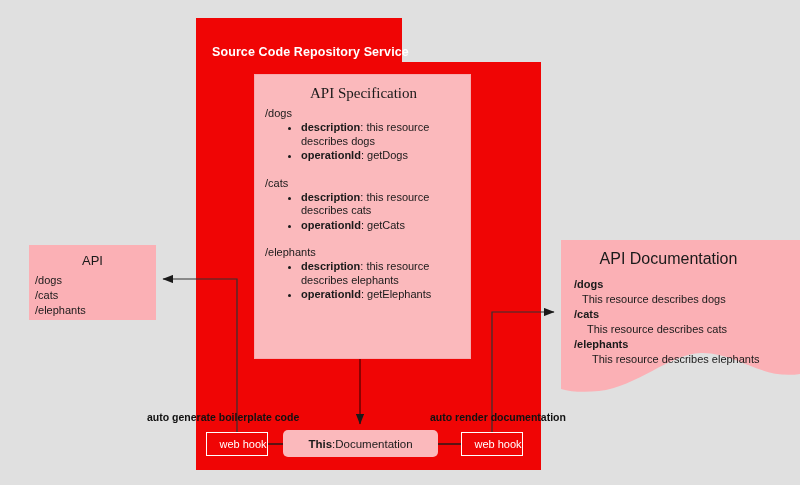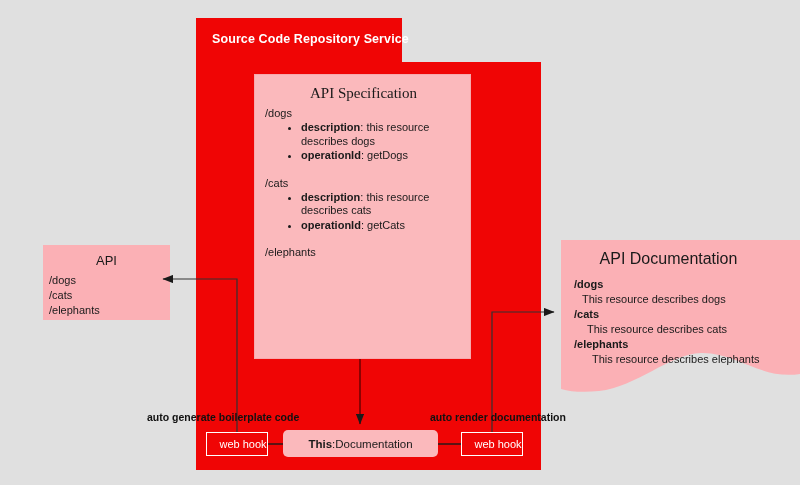--- a/index.html
+++ b/index.html
@@ -27,21 +27,21 @@
     position: absolute;
     left: 196px;
     top: 18px;
     width: 206px;
     height: 45px;
     background: #f00505;
   }
   .repo-header-label {
     position: absolute;
     left: 212px;
-    top: 32px;
+    top: 45px;
     font-size: 12.5px;
     font-weight: bold;
     color: #ffffff;
     letter-spacing: 0.1px;
     white-space: nowrap;
   }
   .repo-body {
     position: absolute;
     left: 196px;
     top: 62px;
@@ -93,21 +93,21 @@
     font-size: 11px;
     color: #1a1a1a;
     line-height: 13.5px;
     margin-bottom: 1px;
   }
   .spec-bullets li b { font-weight: bold; }
 
   
   .api-box {
     position: absolute;
-    left: 43px;
+    left: 29px;
     top: 245px;
     width: 127px;
     height: 75px;
     background: #fbb0b5;
   }
   .api-box-title {
     position: absolute;
     left: 0;
     top: 8px;
     width: 127px;
@@ -231,20 +231,24 @@
         <li><b>operationId</b><span>: </span><span>getDogs</span></li>
       </ul>
 
       <div class="spec-path">/cats</div>
       <ul class="spec-bullets">
         <li><b>description</b><span>: </span><span>this resource describes cats</span></li>
         <li><b>operationId</b><span>: </span><span>getCats</span></li>
       </ul>
 
       <div class="spec-path">/elephants</div>
+      <ul class="spec-bullets">
+        <li><b>description</b><span>: </span><span>this resource describes elephants</span></li>
+        <li><b>operationId</b><span>: </span><span>getElephants</span></li>
+      </ul>
 
     </div>
   </div>
 
   <div class="api-box">
     <div class="api-box-title">API</div>
     <div class="api-box-lines">
       <div>/dogs</div>
       <div>/cats</div>
       <div>/elephants</div>

